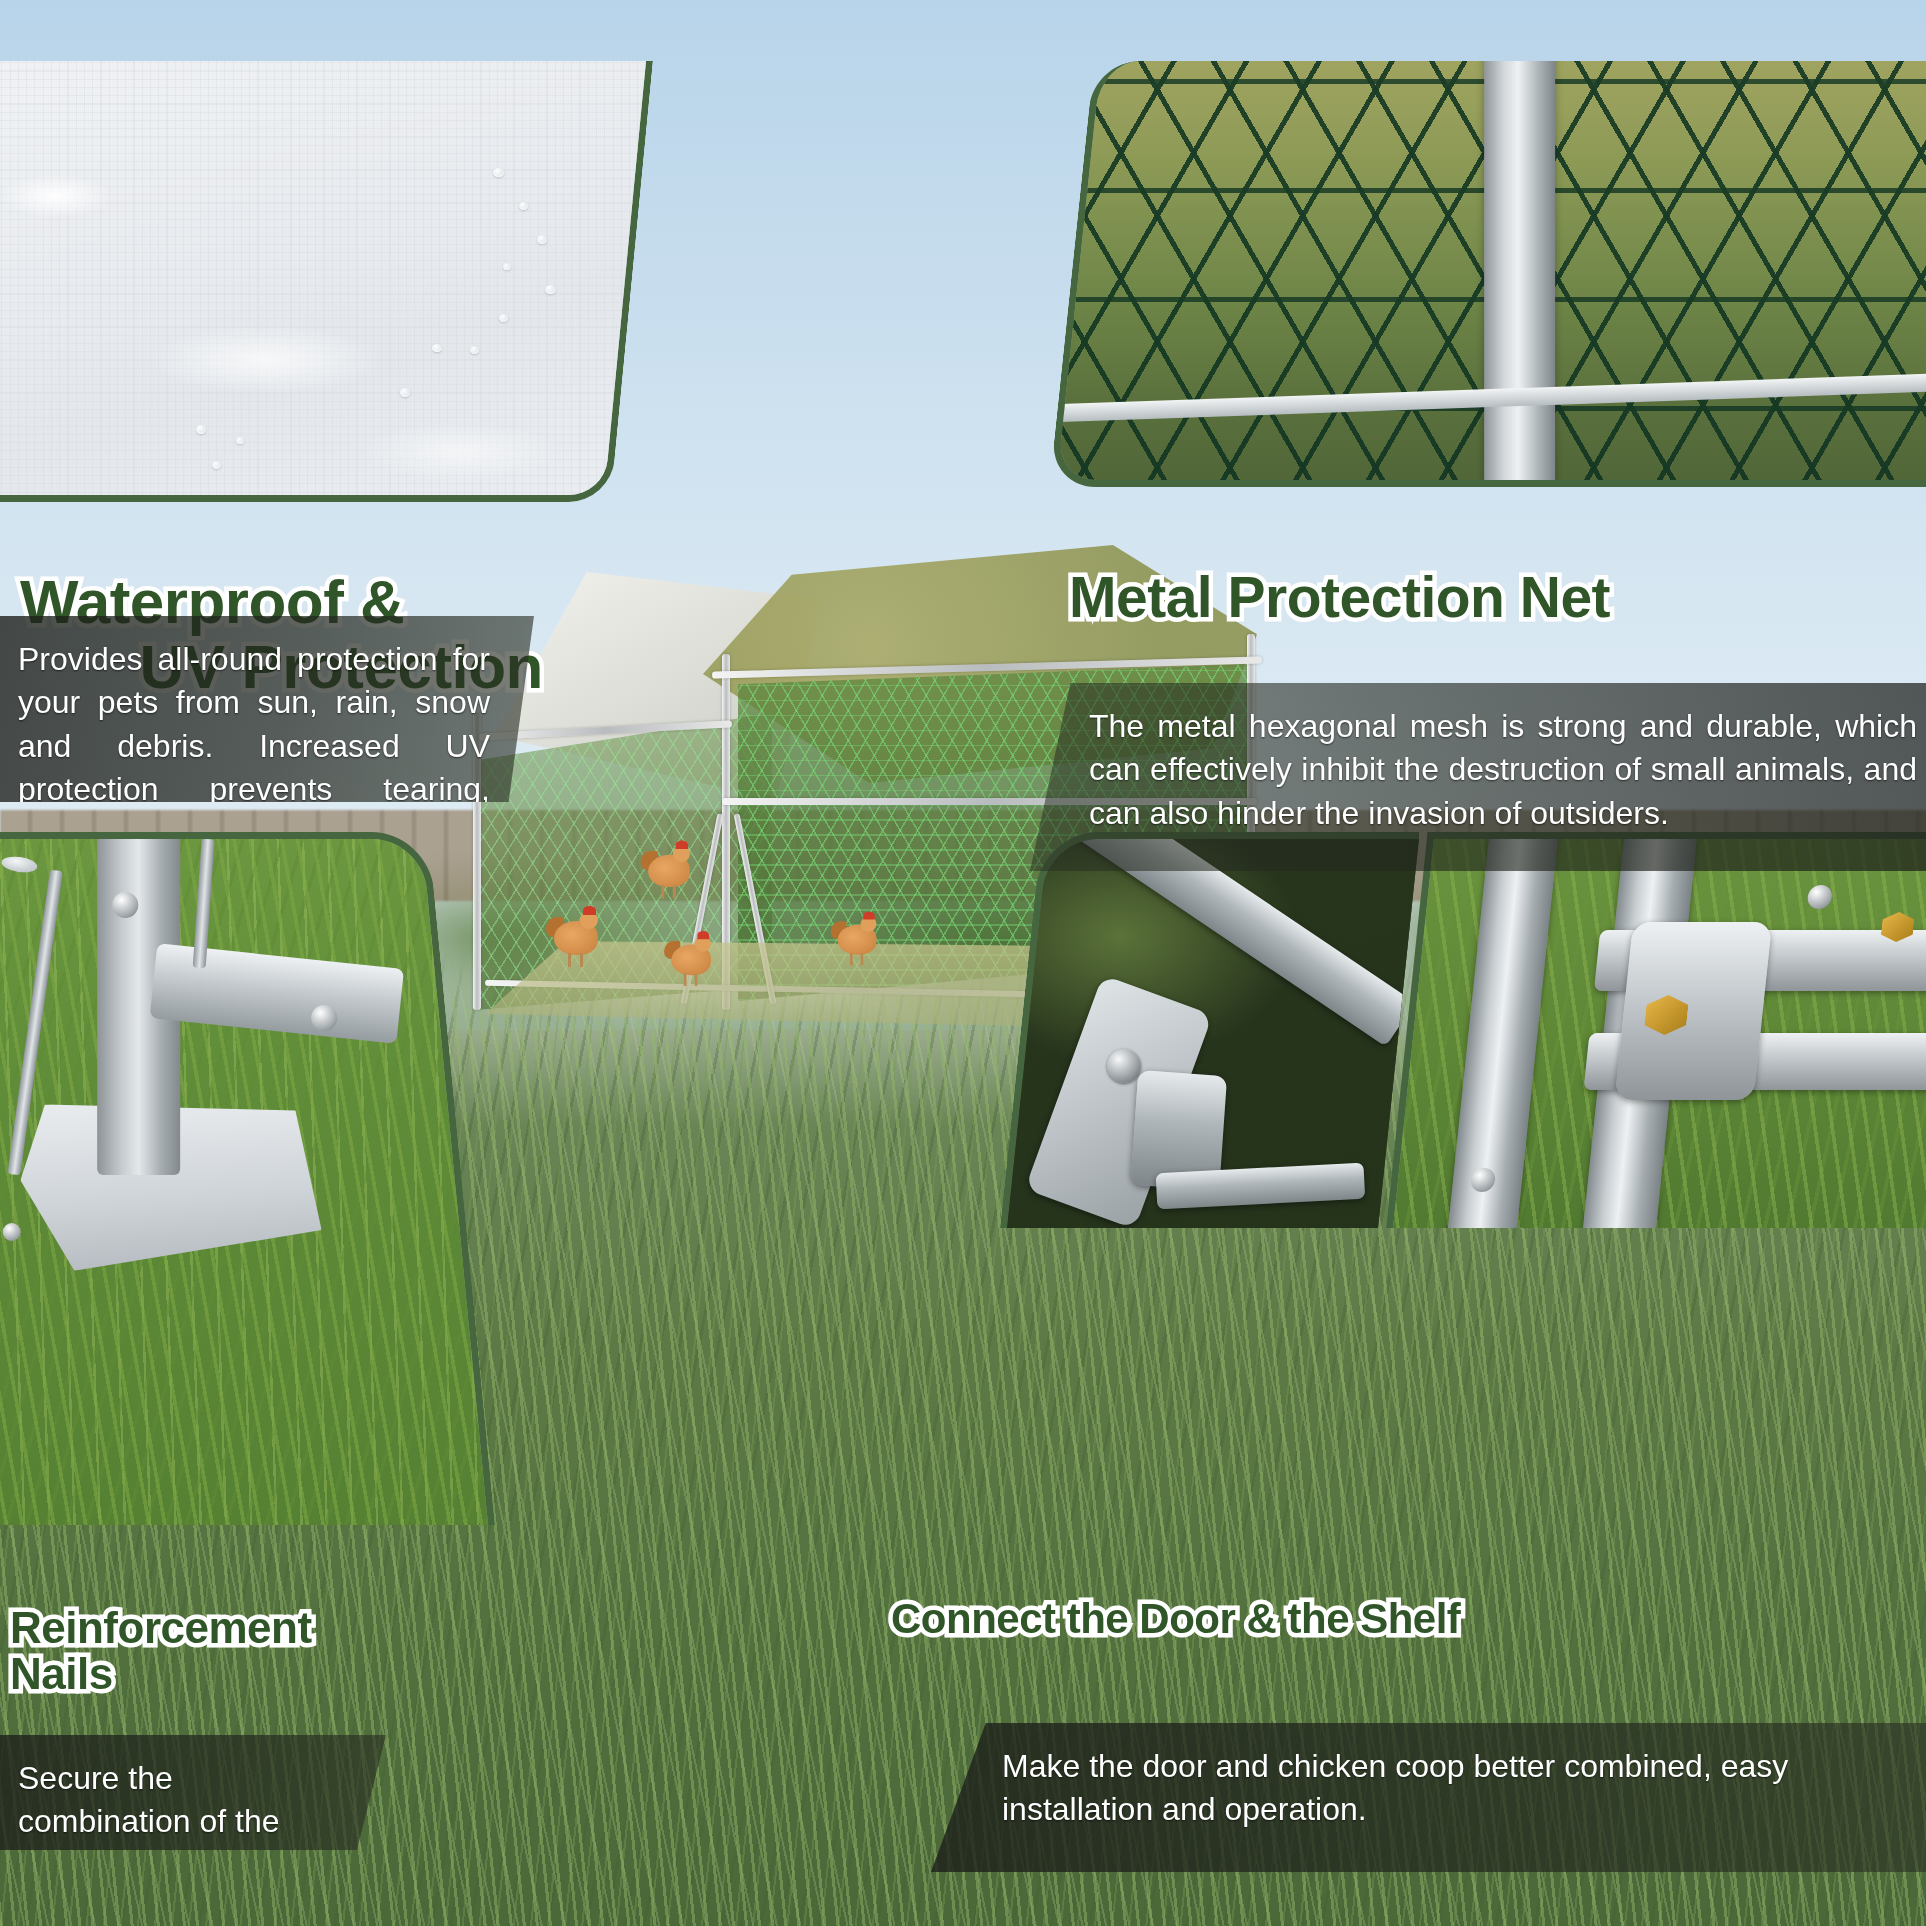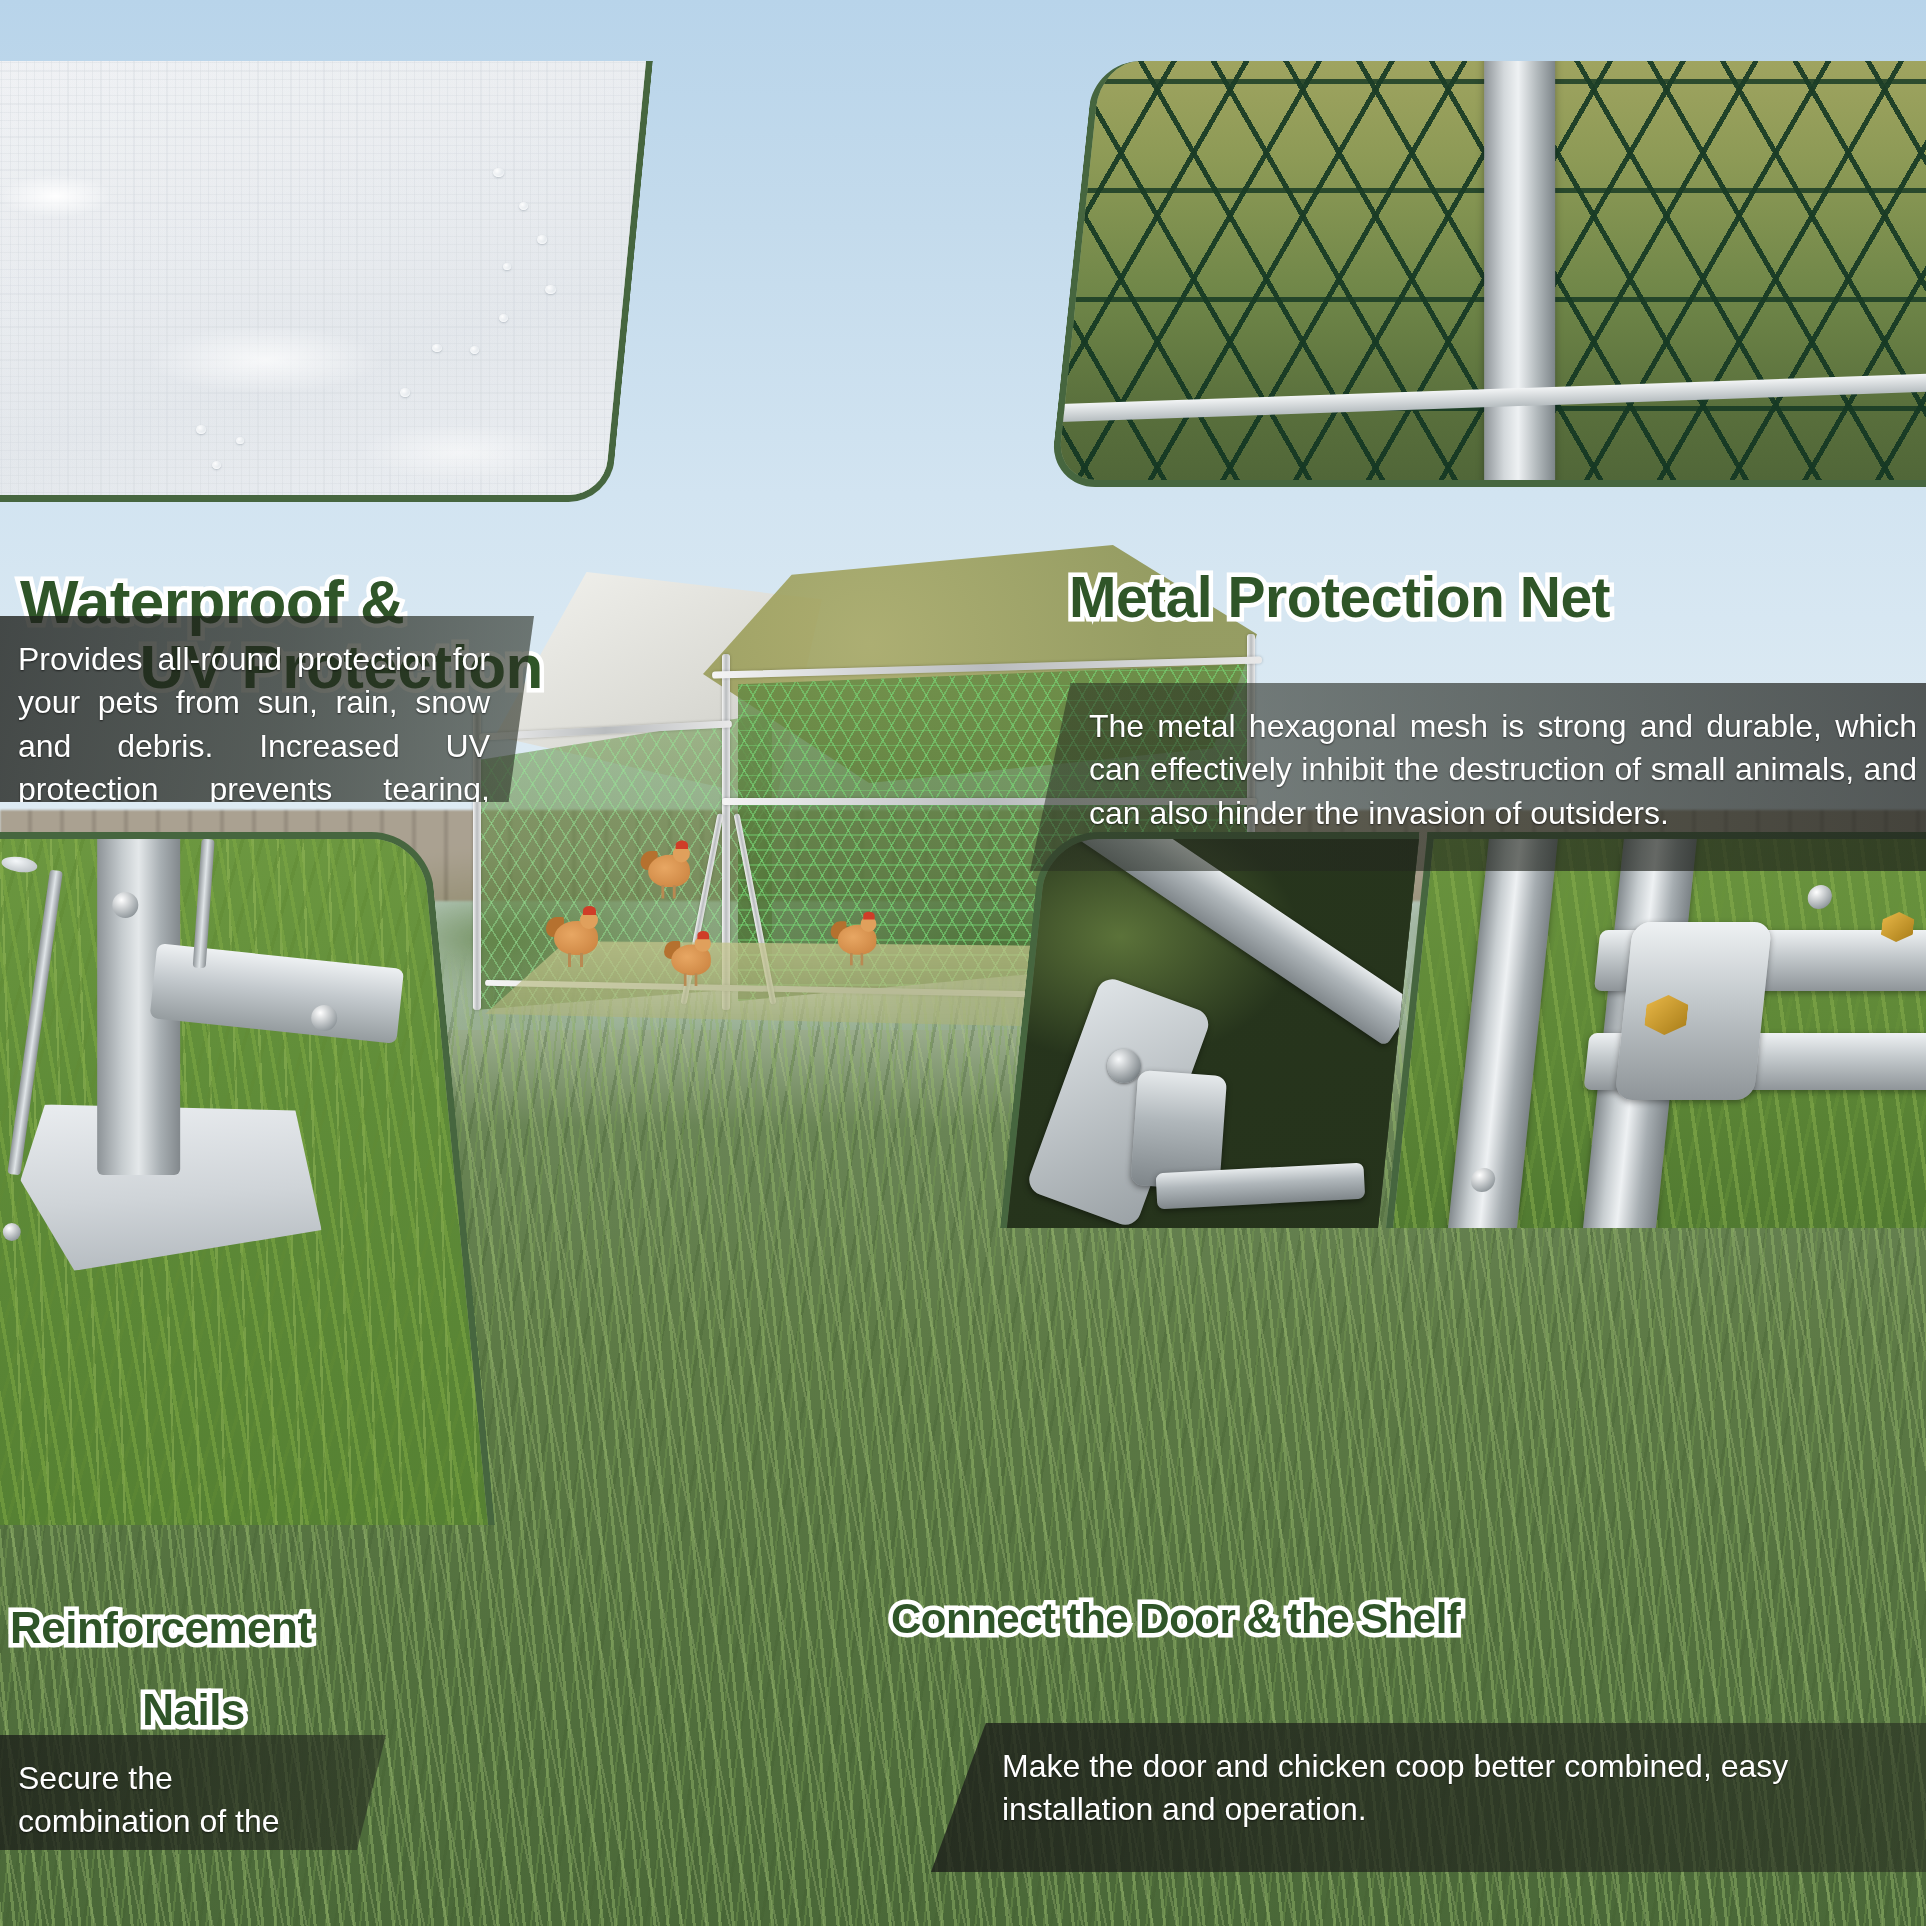--- a/index.html
+++ b/index.html
@@ -313,21 +313,21 @@
     -webkit-text-stroke:9px #ffffff;
     paint-order:stroke fill;
     text-shadow:0 2px 0 rgba(255,255,255,.7);
     white-space:pre-line;
   }
 
   #h-waterproof{ left:20px; top:503px; font-size:62px; width:634px; }
   #h-waterproof .l2{ display:block; text-align:right; padding-right:111px; }
   #h-mesh{ left:1069px; top:507px; font-size:57px; width:857px; }
   #h-nails{ left:10px; top:1558px; font-size:44px; width:535px; }
-  #h-nails .l2{ display:block; text-align:center; padding-right:168px;margin-top:36px; }
+  #h-nails .l2{ display:block; text-align:left; padding-right:168px; }
   #h-door{ left:891px; top:1552px; font-size:42px; width:1036px; }
 
   
   .desc{
     position:absolute;
     color:#ffffff;
     font-size:32px;
     line-height:1.355;
     text-align:justify;
     text-justify:inter-word;

